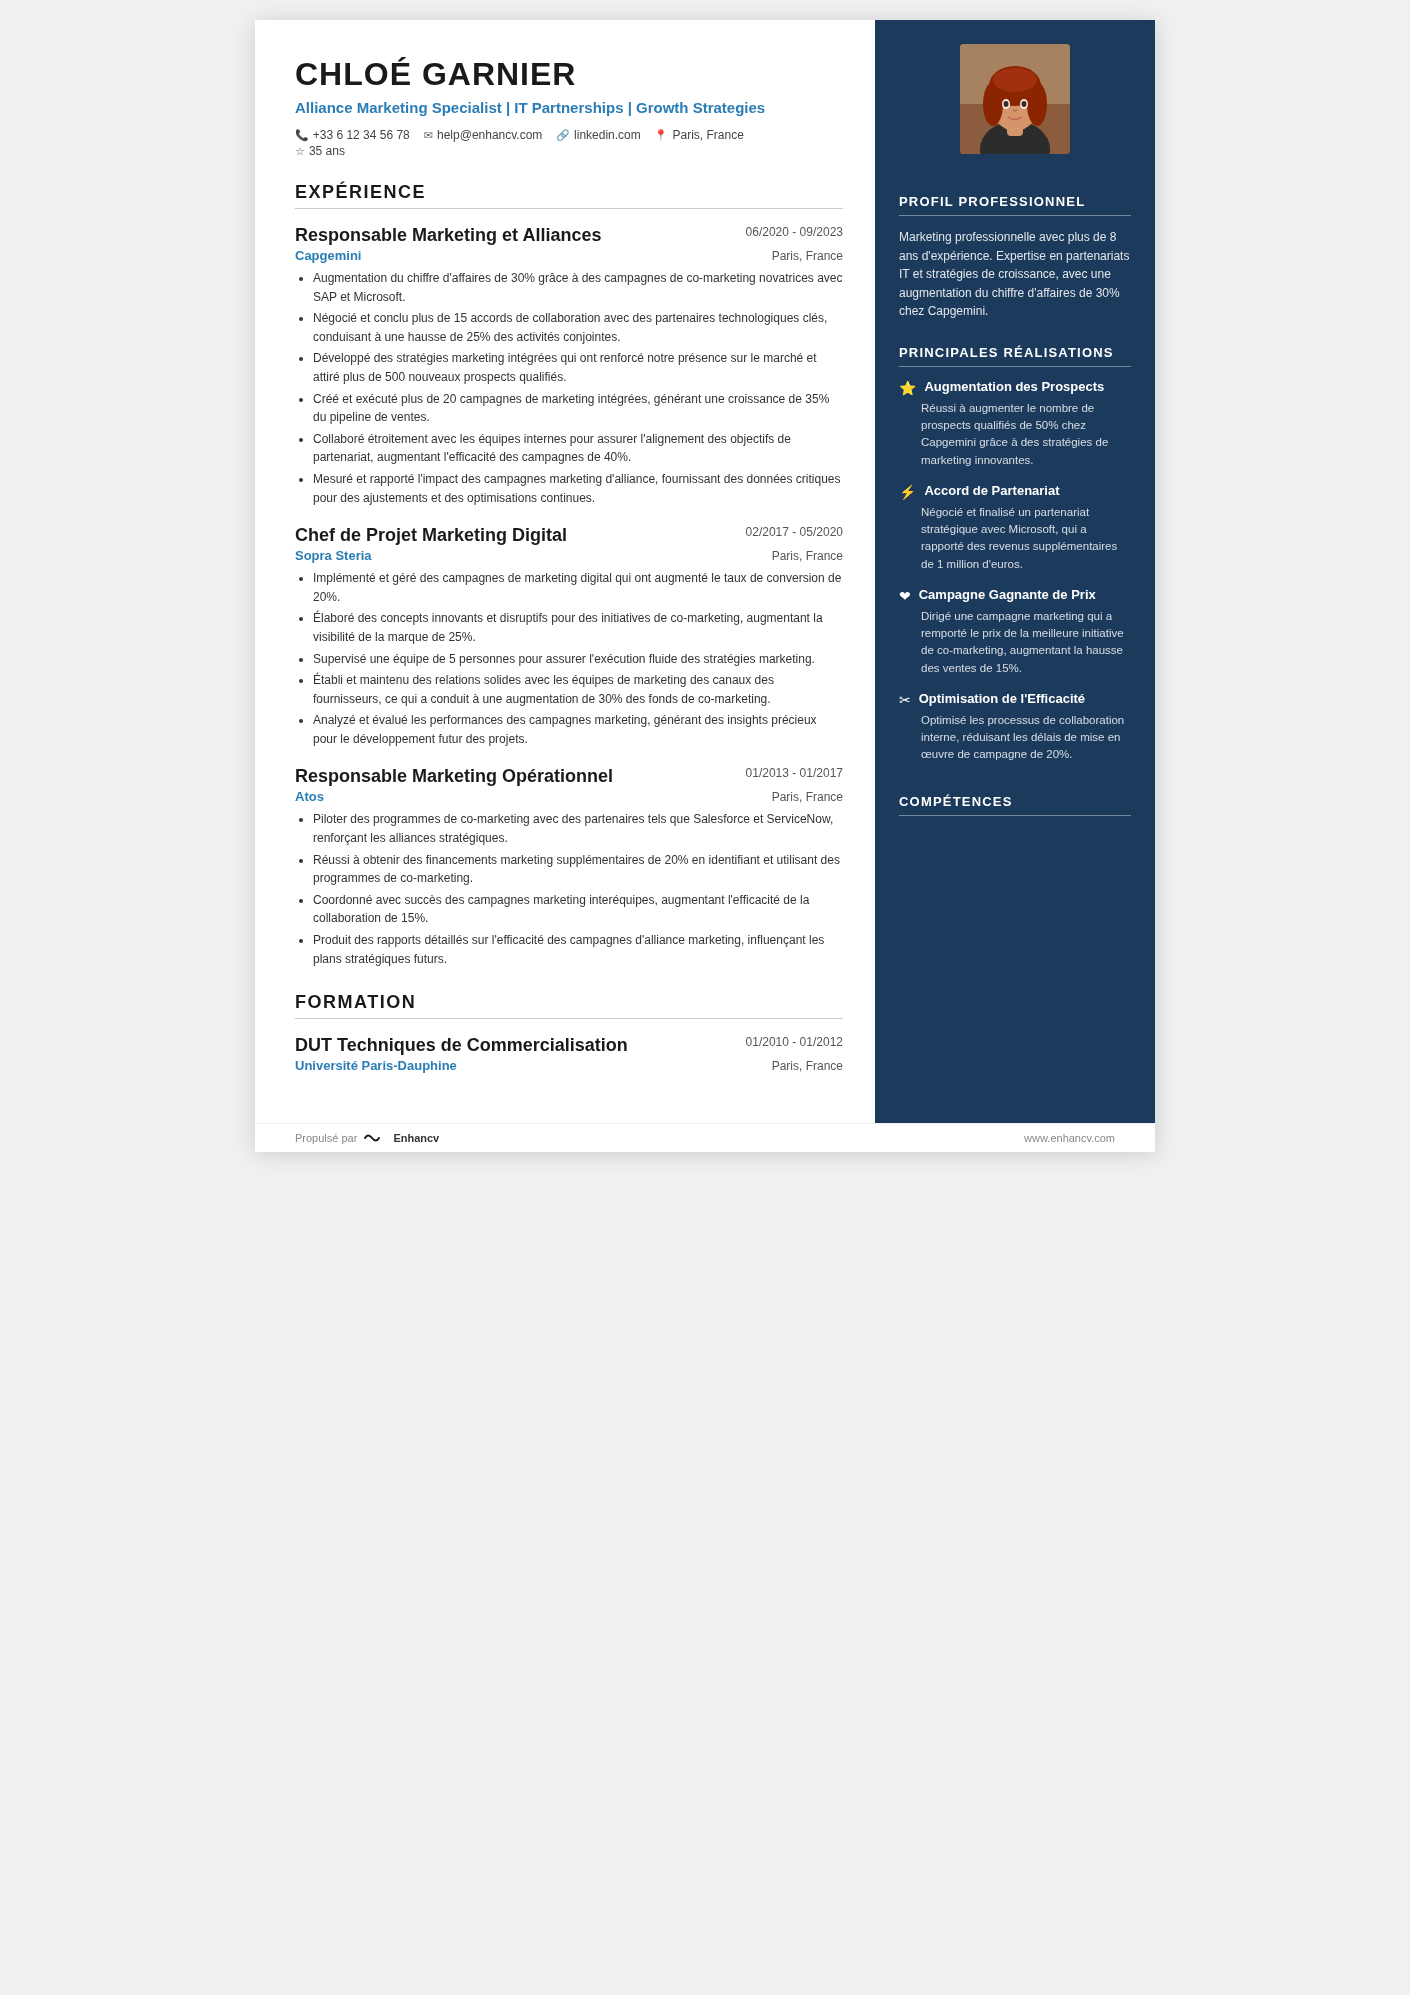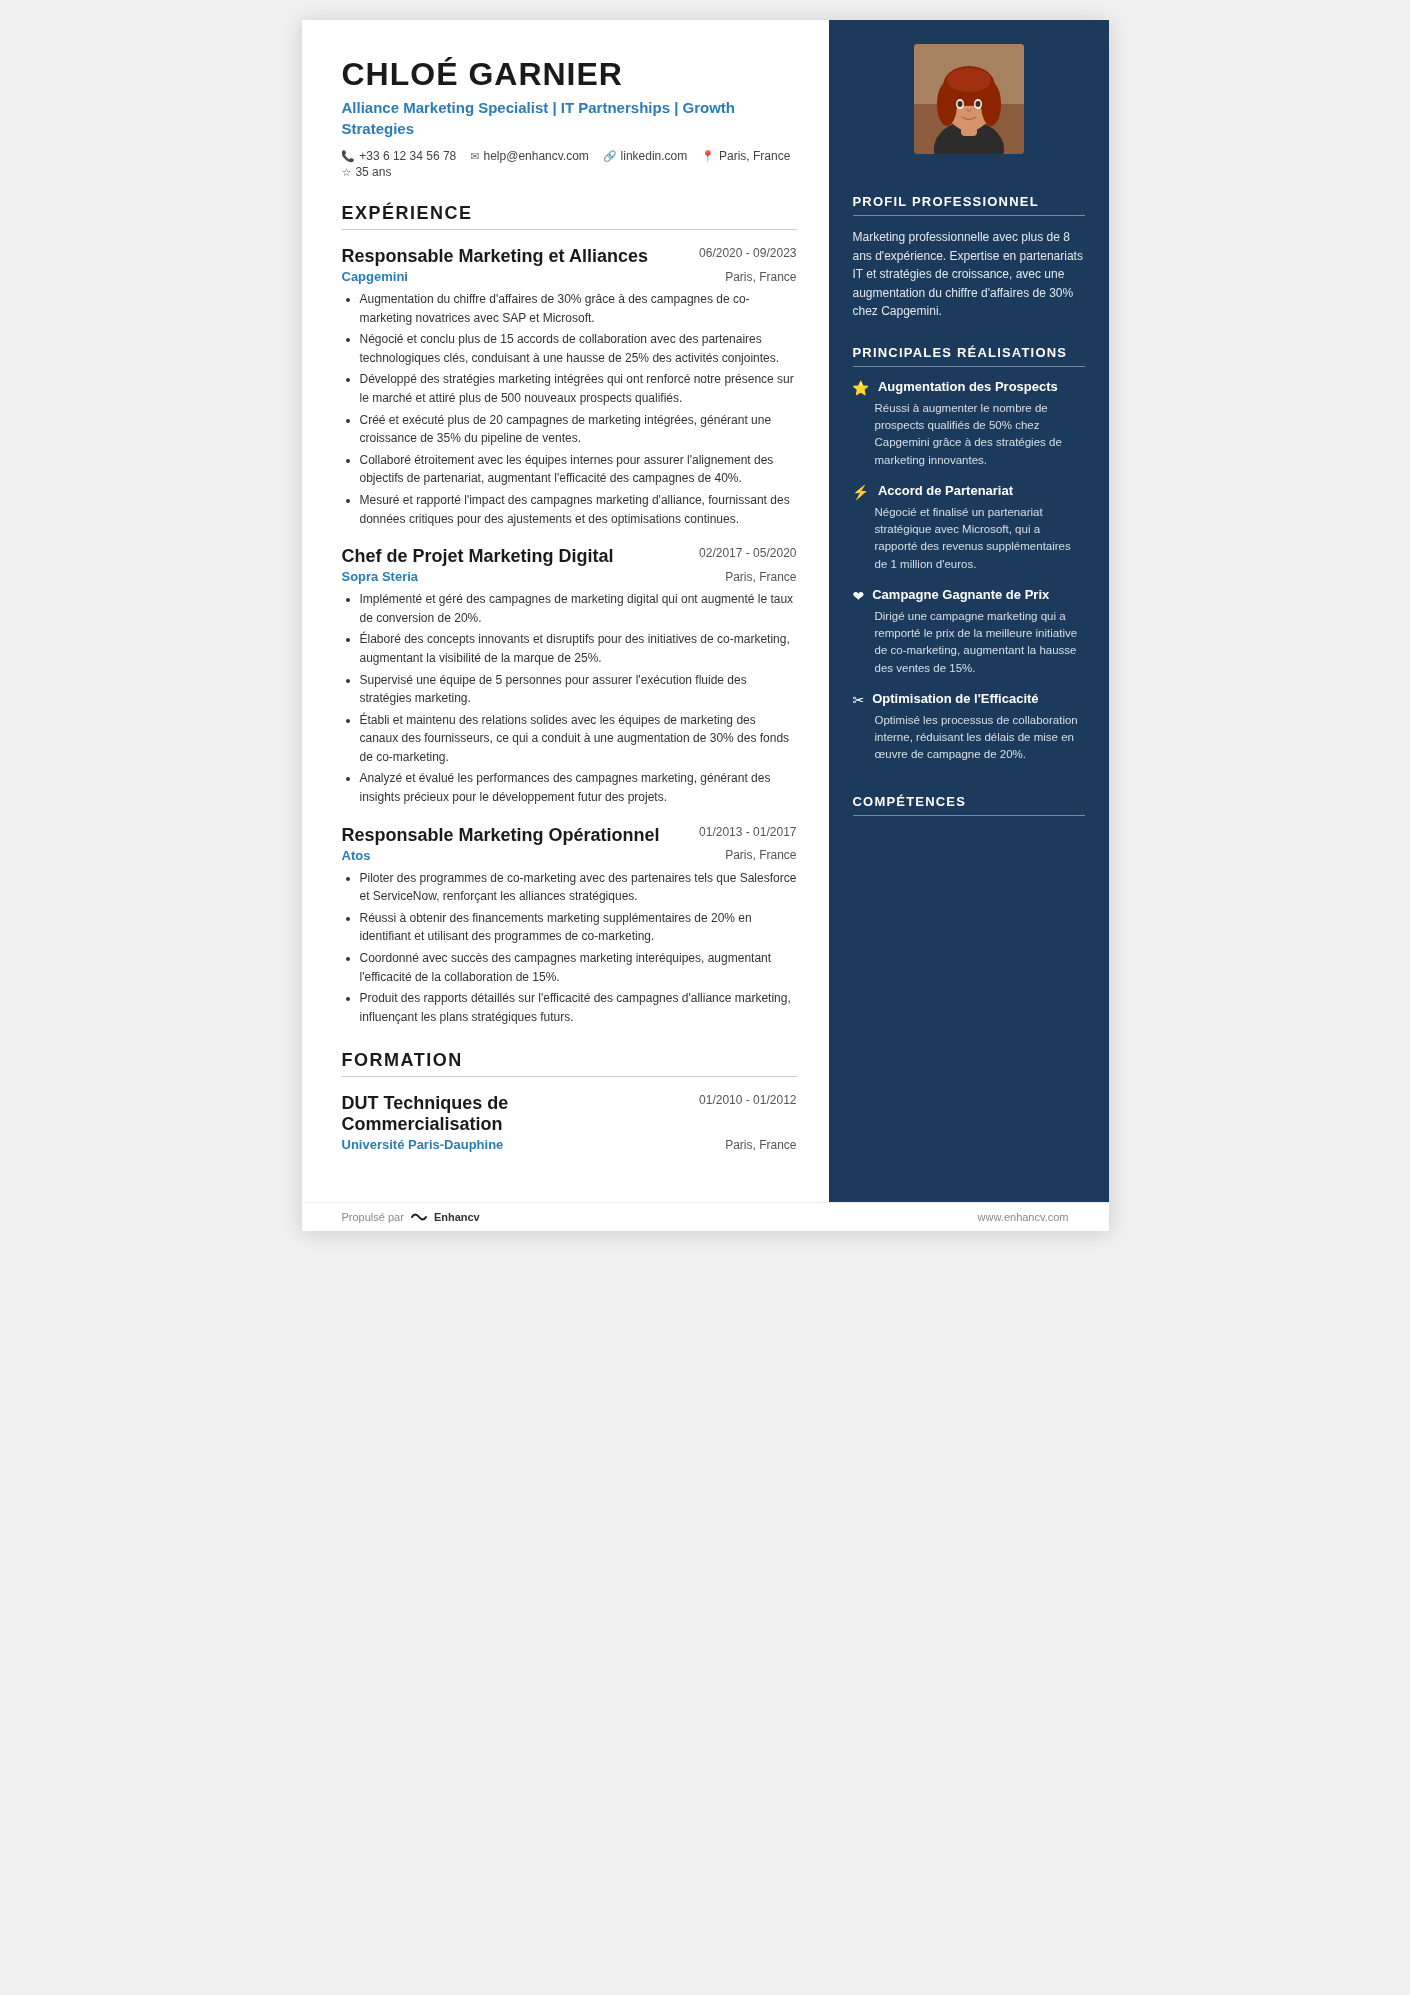--- a/index.html
+++ b/index.html
@@ -6,21 +6,21 @@
     body {
       font-family: 'Arial', sans-serif;
       background: #f0f0f0;
       display: flex;
       justify-content: center;
       align-items: flex-start;
       min-height: 100vh;
       padding: 20px;
     }
     .resume-wrapper {
-      width: 807px;
+      width: 900px;
       background: #0369a1;
       display: flex;
       flex-direction: column;
       box-shadow: 0 2px 20px rgba(0,0,0,0.15);
     }
     .resume-body {
       display: flex;
       flex: 1;
     }
     
@@ -152,21 +152,21 @@
     .footer-logo {
       display: flex;
       align-items: center;
       gap: 6px;
       font-size: 11px;
       color: #888;
     }
     .enhancv-logo {
       display: inline-flex;
       align-items: center;
-      gap: 6px;
+      gap: 12px;
       text-align: center;
     }
     
     .photo-container {
       width: 100%;
       display: flex;
       justify-content: center;
       margin-bottom: 24px;
     }
     .photo-placeholder {

